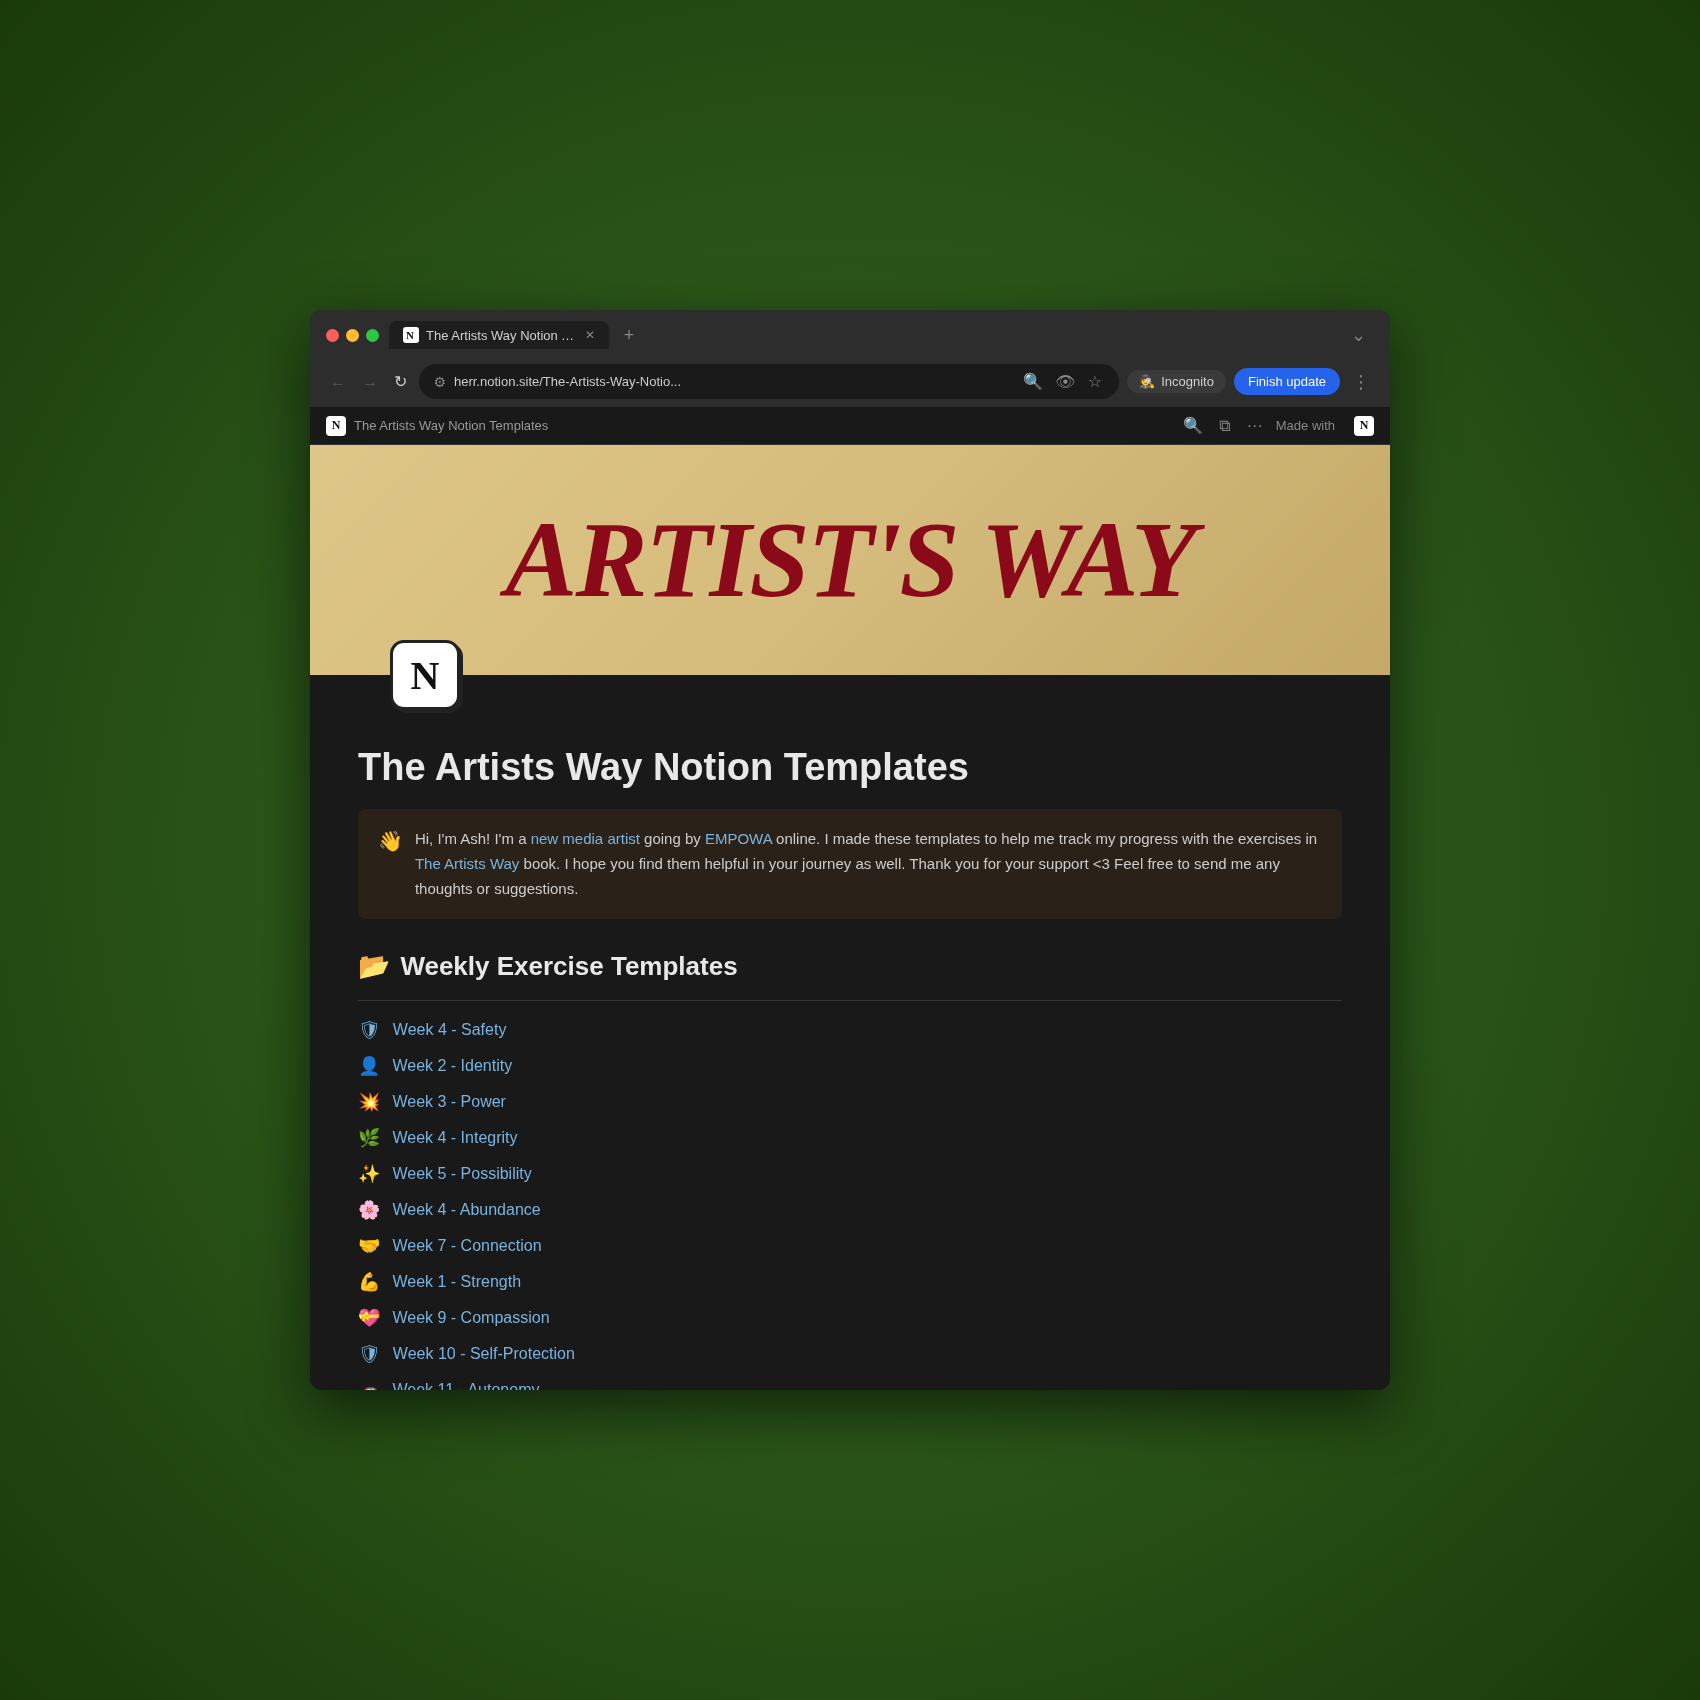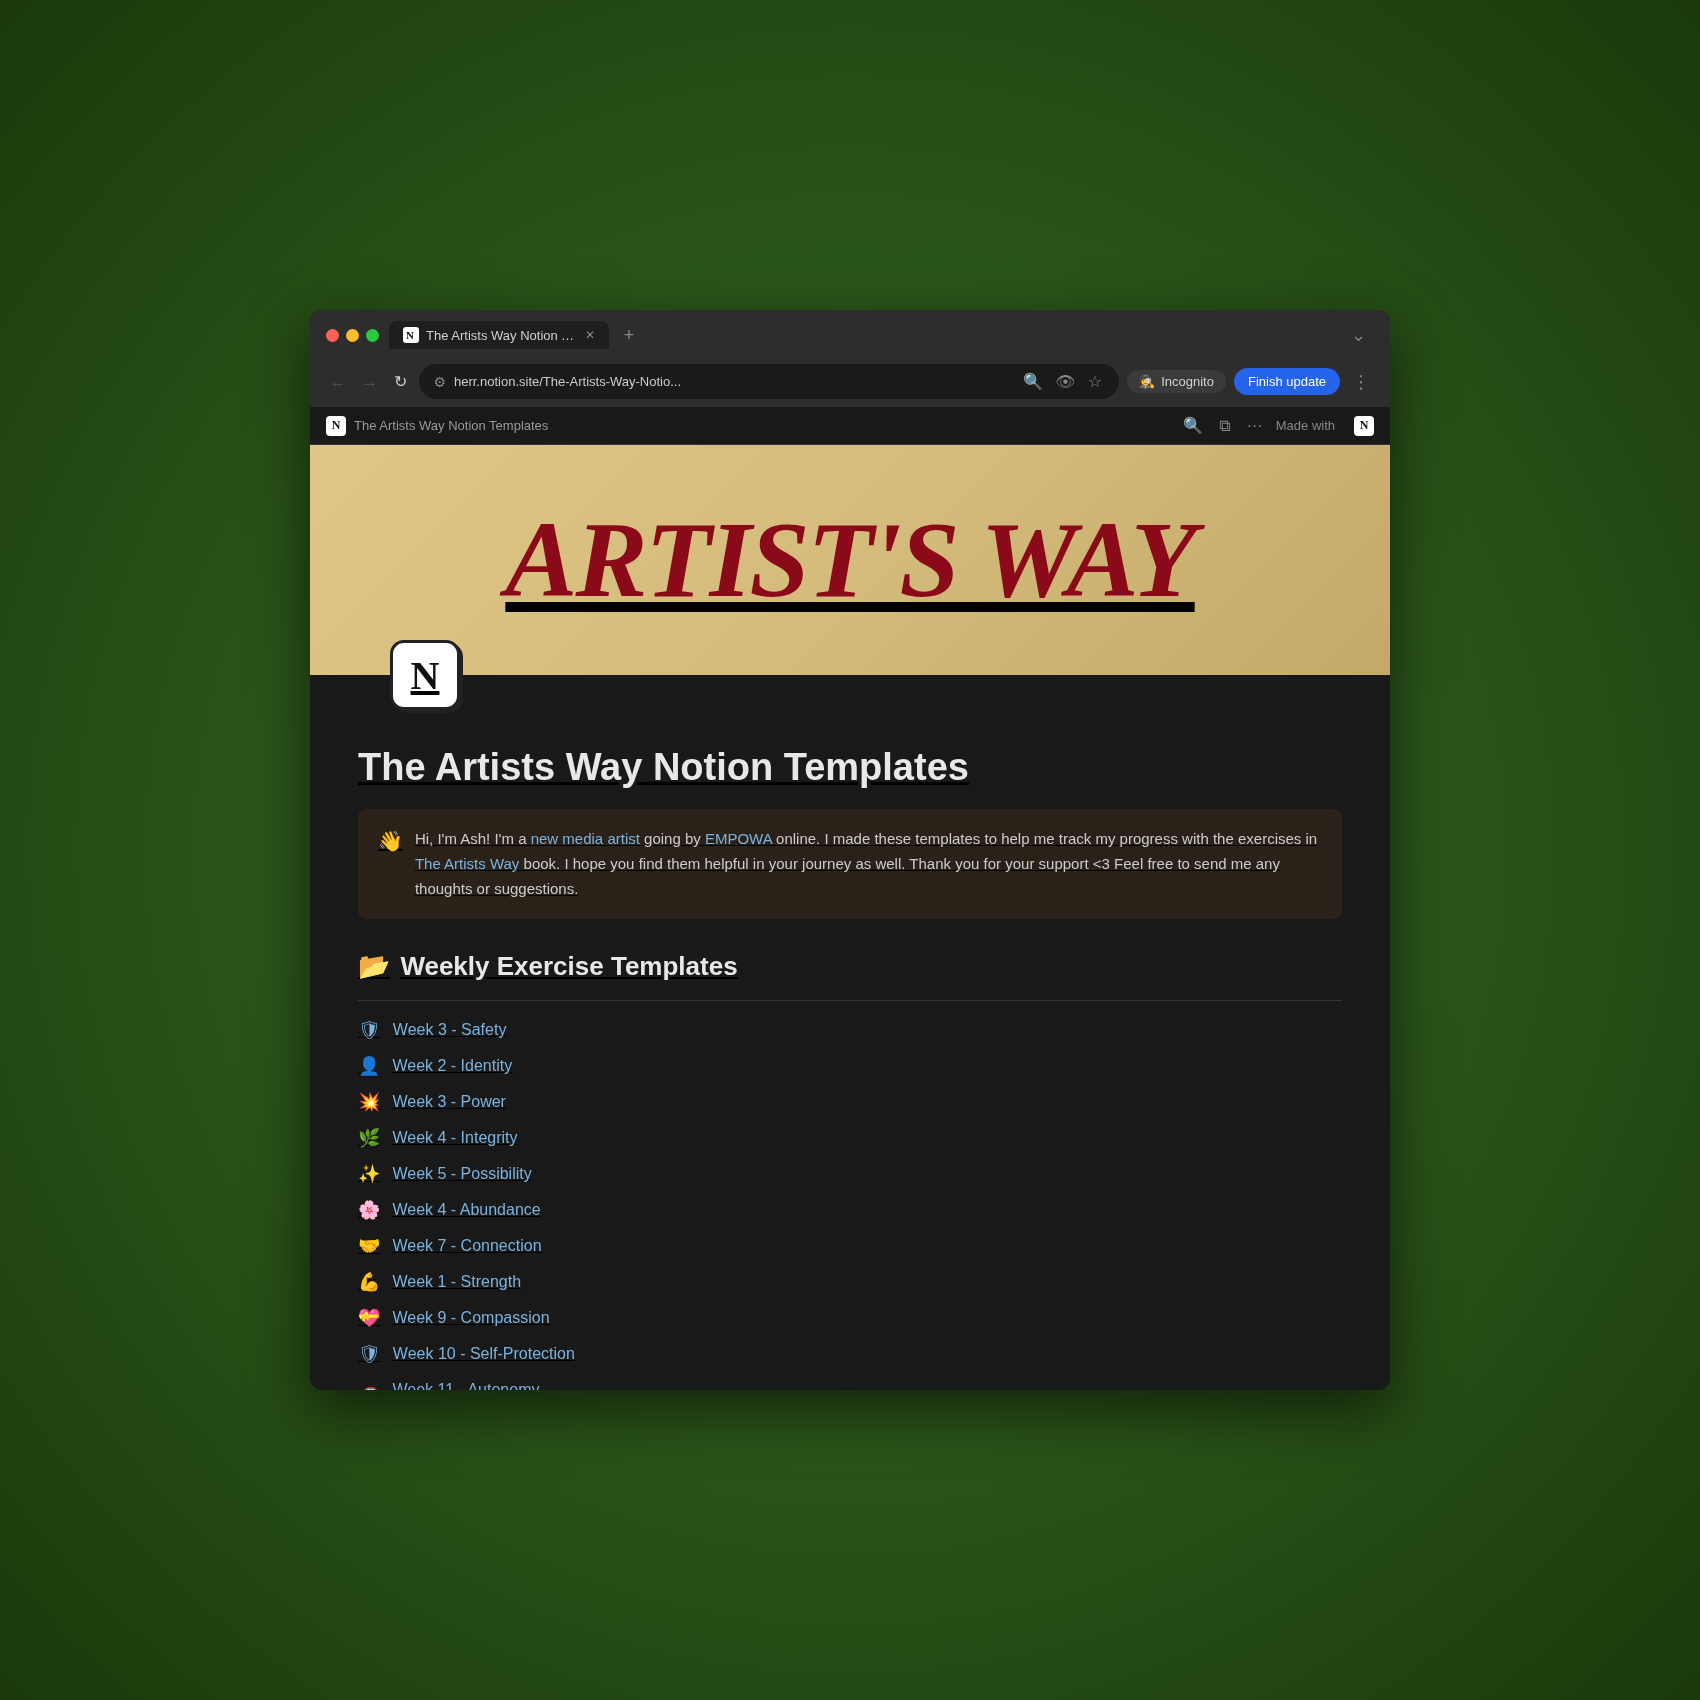--- a/index.html
+++ b/index.html
@@ -236,21 +236,20 @@
       gap: 19px;
       font-size: 13px;
       color: #888;
     }
 
     
     .page-content {
       flex: 1;
       overflow-y: auto;
       background: #fef9c3;
-      text-decoration: underline;
     }
 
     
     .hero-banner {
       width: 100%;
       height: 230px;
       background: #e8d5a0;
       position: relative;
       overflow: hidden;
       display: flex;
@@ -507,21 +506,21 @@
 
       <div class="section-heading">
         <span>📂</span>
         <span>Weekly Exercise Templates</span>
       </div>
       <div class="divider"></div>
 
       <div class="week-list" id="week-list">
           <div class="week-item">
     <span class="week-emoji">🛡</span>
-    <span class="week-label">Week 3 - Safety</span>
+    <span class="week-label">Week 4 - Safety</span>
   </div>
           <div class="week-item">
     <span class="week-emoji">👤</span>
     <span class="week-label">Week 2 - Identity</span>
   </div>
           <div class="week-item">
     <span class="week-emoji">💥</span>
     <span class="week-label">Week 3 - Power</span>
   </div>
           <div class="week-item">

